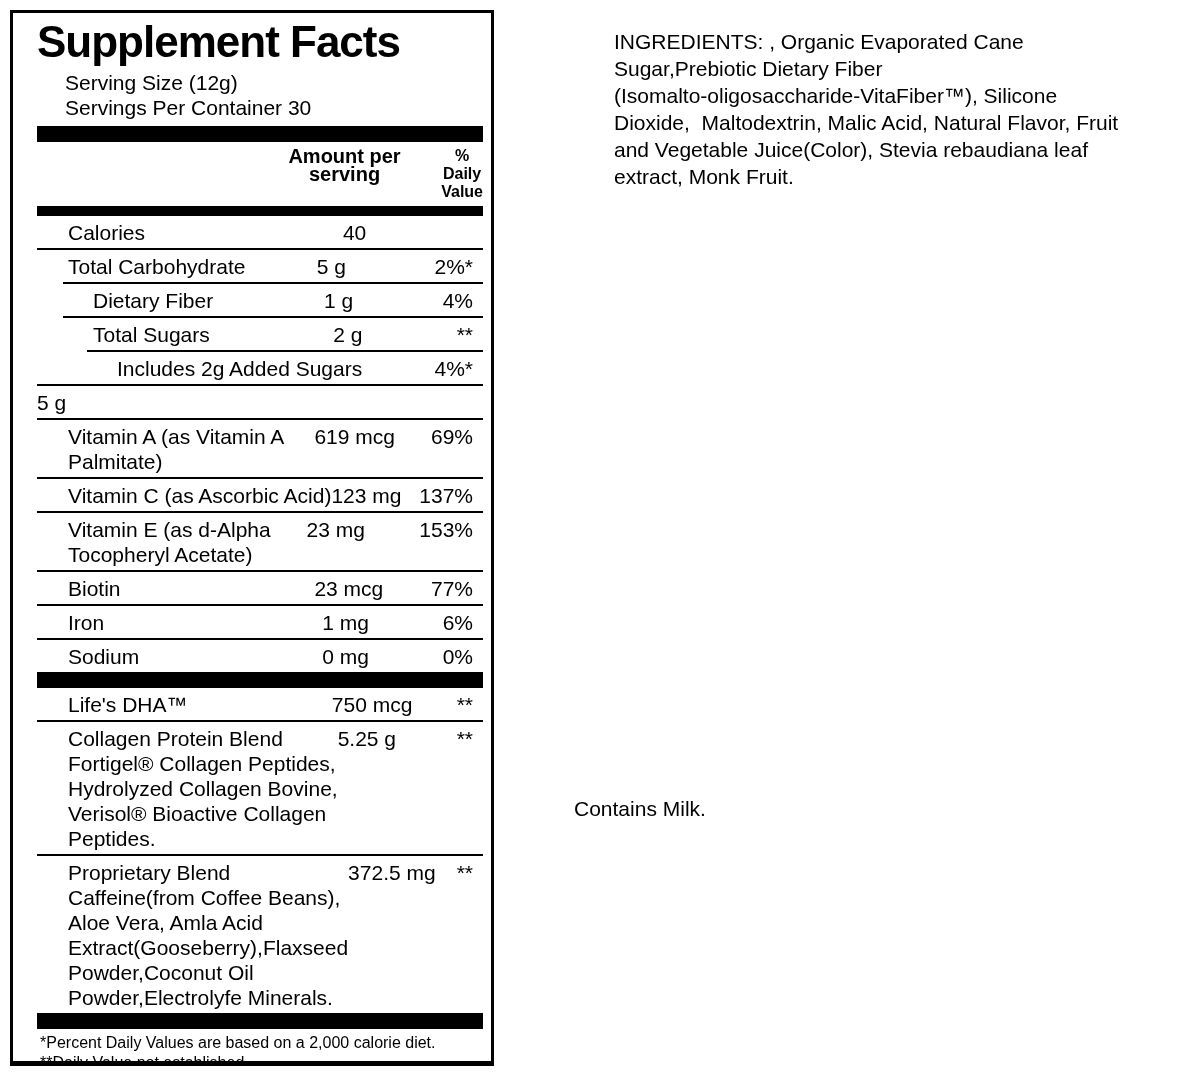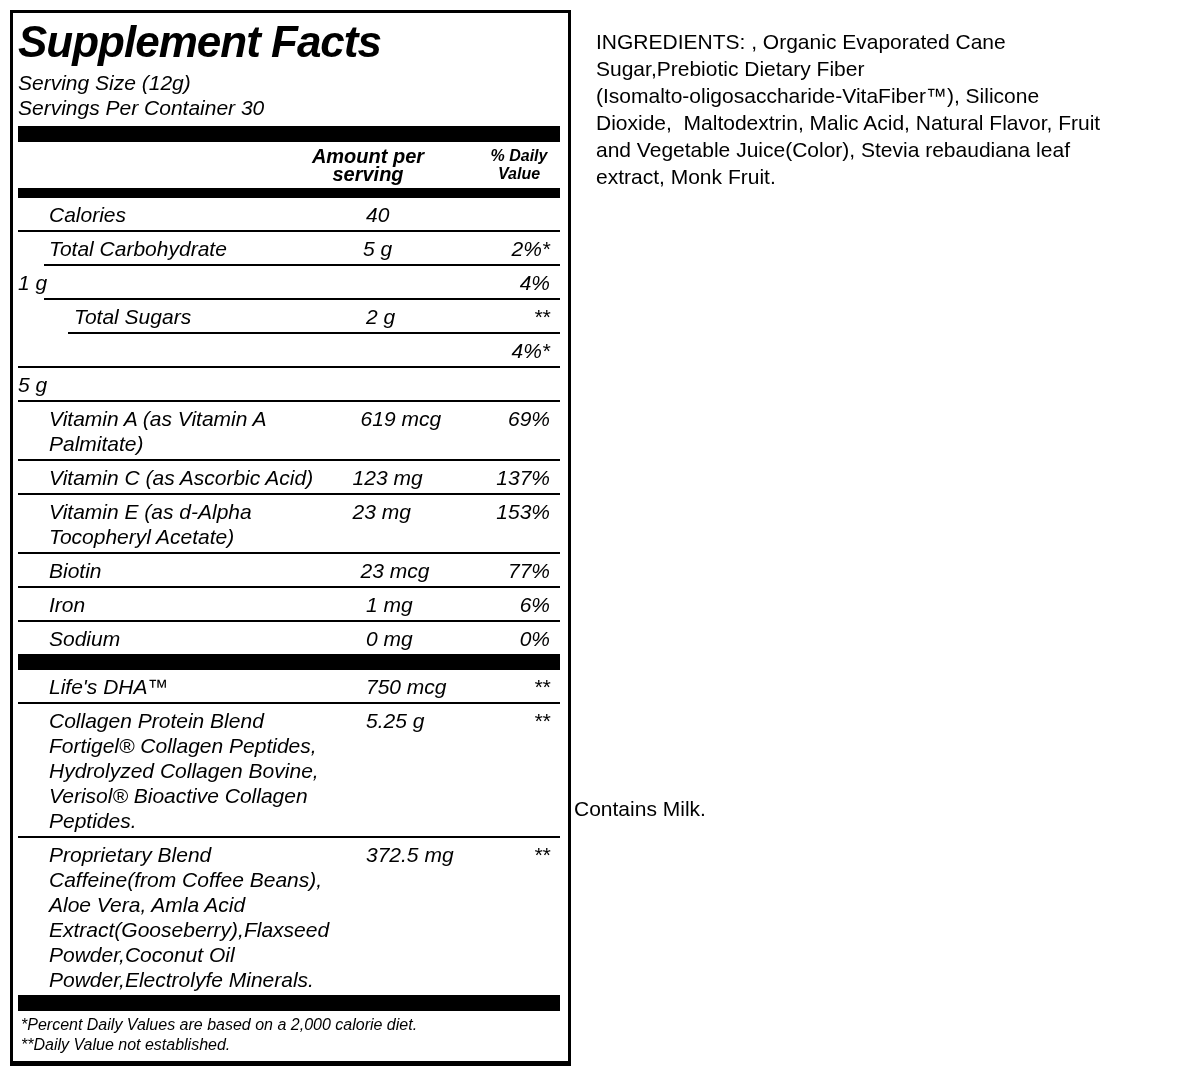--- a/index.html
+++ b/index.html
@@ -15,41 +15,40 @@
     height: 1076px;
     background: #ffffff;
     overflow: hidden;
   }
 
   
   .panel {
     position: absolute;
     left: 10px;
     top: 10px;
-    width: 561px;
+    width: 484px;
     height: 1056px;
     border: 3px solid #000;
     border-bottom-width: 5px;
     background: #fff;
-    padding: 6px 8px 0 5px;
+    padding: 6px 8px 0 24px;
     overflow: hidden;
-    font-style: italic;
   }
   .panel-title {
     font-size: 44px;
     font-weight: bold;
     letter-spacing: -1px;
     line-height: 46px;
     white-space: nowrap;
   }
   .serving-line {
     font-size: 21px;
     line-height: 25px;
   }
-  .serving-block { margin-top: 5px; }
+  .serving-block { margin-top: 5px; margin-left: 28px; }
 
   .bar {
     background: #000;
     width: 100%;
   }
   .bar-1 { height: 16px; margin-top: 6px; }
   .bar-2 { height: 10px; }
   .bar-3 { height: 16px; }
   .bar-4 { height: 16px; }
 
@@ -111,21 +110,21 @@
 
   .footnotes {
     padding: 4px 0 0 3px;
     font-size: 16px;
     line-height: 20px;
   }
 
   
   .ingredients {
     position: absolute;
-    left: 596px;
+    left: 614px;
     top: 28px;
     font-size: 21px;
     line-height: 27px;
     white-space: pre;
   }
   .contains {
     position: absolute;
     left: 574px;
     top: 795px;
     font-size: 21px;
@@ -169,35 +168,37 @@
           <div class="rule rule-full"></div>
           <div class="row-inner">
             <div class="cell name indent-0">Total Carbohydrate</div>
             <div class="cell amount">5 g</div>
             <div class="cell dv">2%*</div>
           </div>
         </div>
         <div class="row">
           <div class="rule rule-indent1"></div>
           <div class="row-inner">
+            <div class="cell name indent-1">Dietary Fiber</div>
             <div class="cell amount">1 g</div>
             <div class="cell dv">4%</div>
           </div>
         </div>
         <div class="row">
           <div class="rule rule-indent1"></div>
           <div class="row-inner">
             <div class="cell name indent-1">Total Sugars</div>
             <div class="cell amount">2 g</div>
             <div class="cell dv">**</div>
           </div>
         </div>
         <div class="row">
           <div class="rule rule-indent2"></div>
           <div class="row-inner">
+            <div class="cell name indent-2">Includes 2g Added Sugars</div>
             <div class="cell amount"></div>
             <div class="cell dv">4%*</div>
           </div>
         </div>
         <div class="row">
           <div class="rule rule-full"></div>
           <div class="row-inner">
             <div class="cell amount">5 g</div>
             <div class="cell dv"></div>
           </div>

